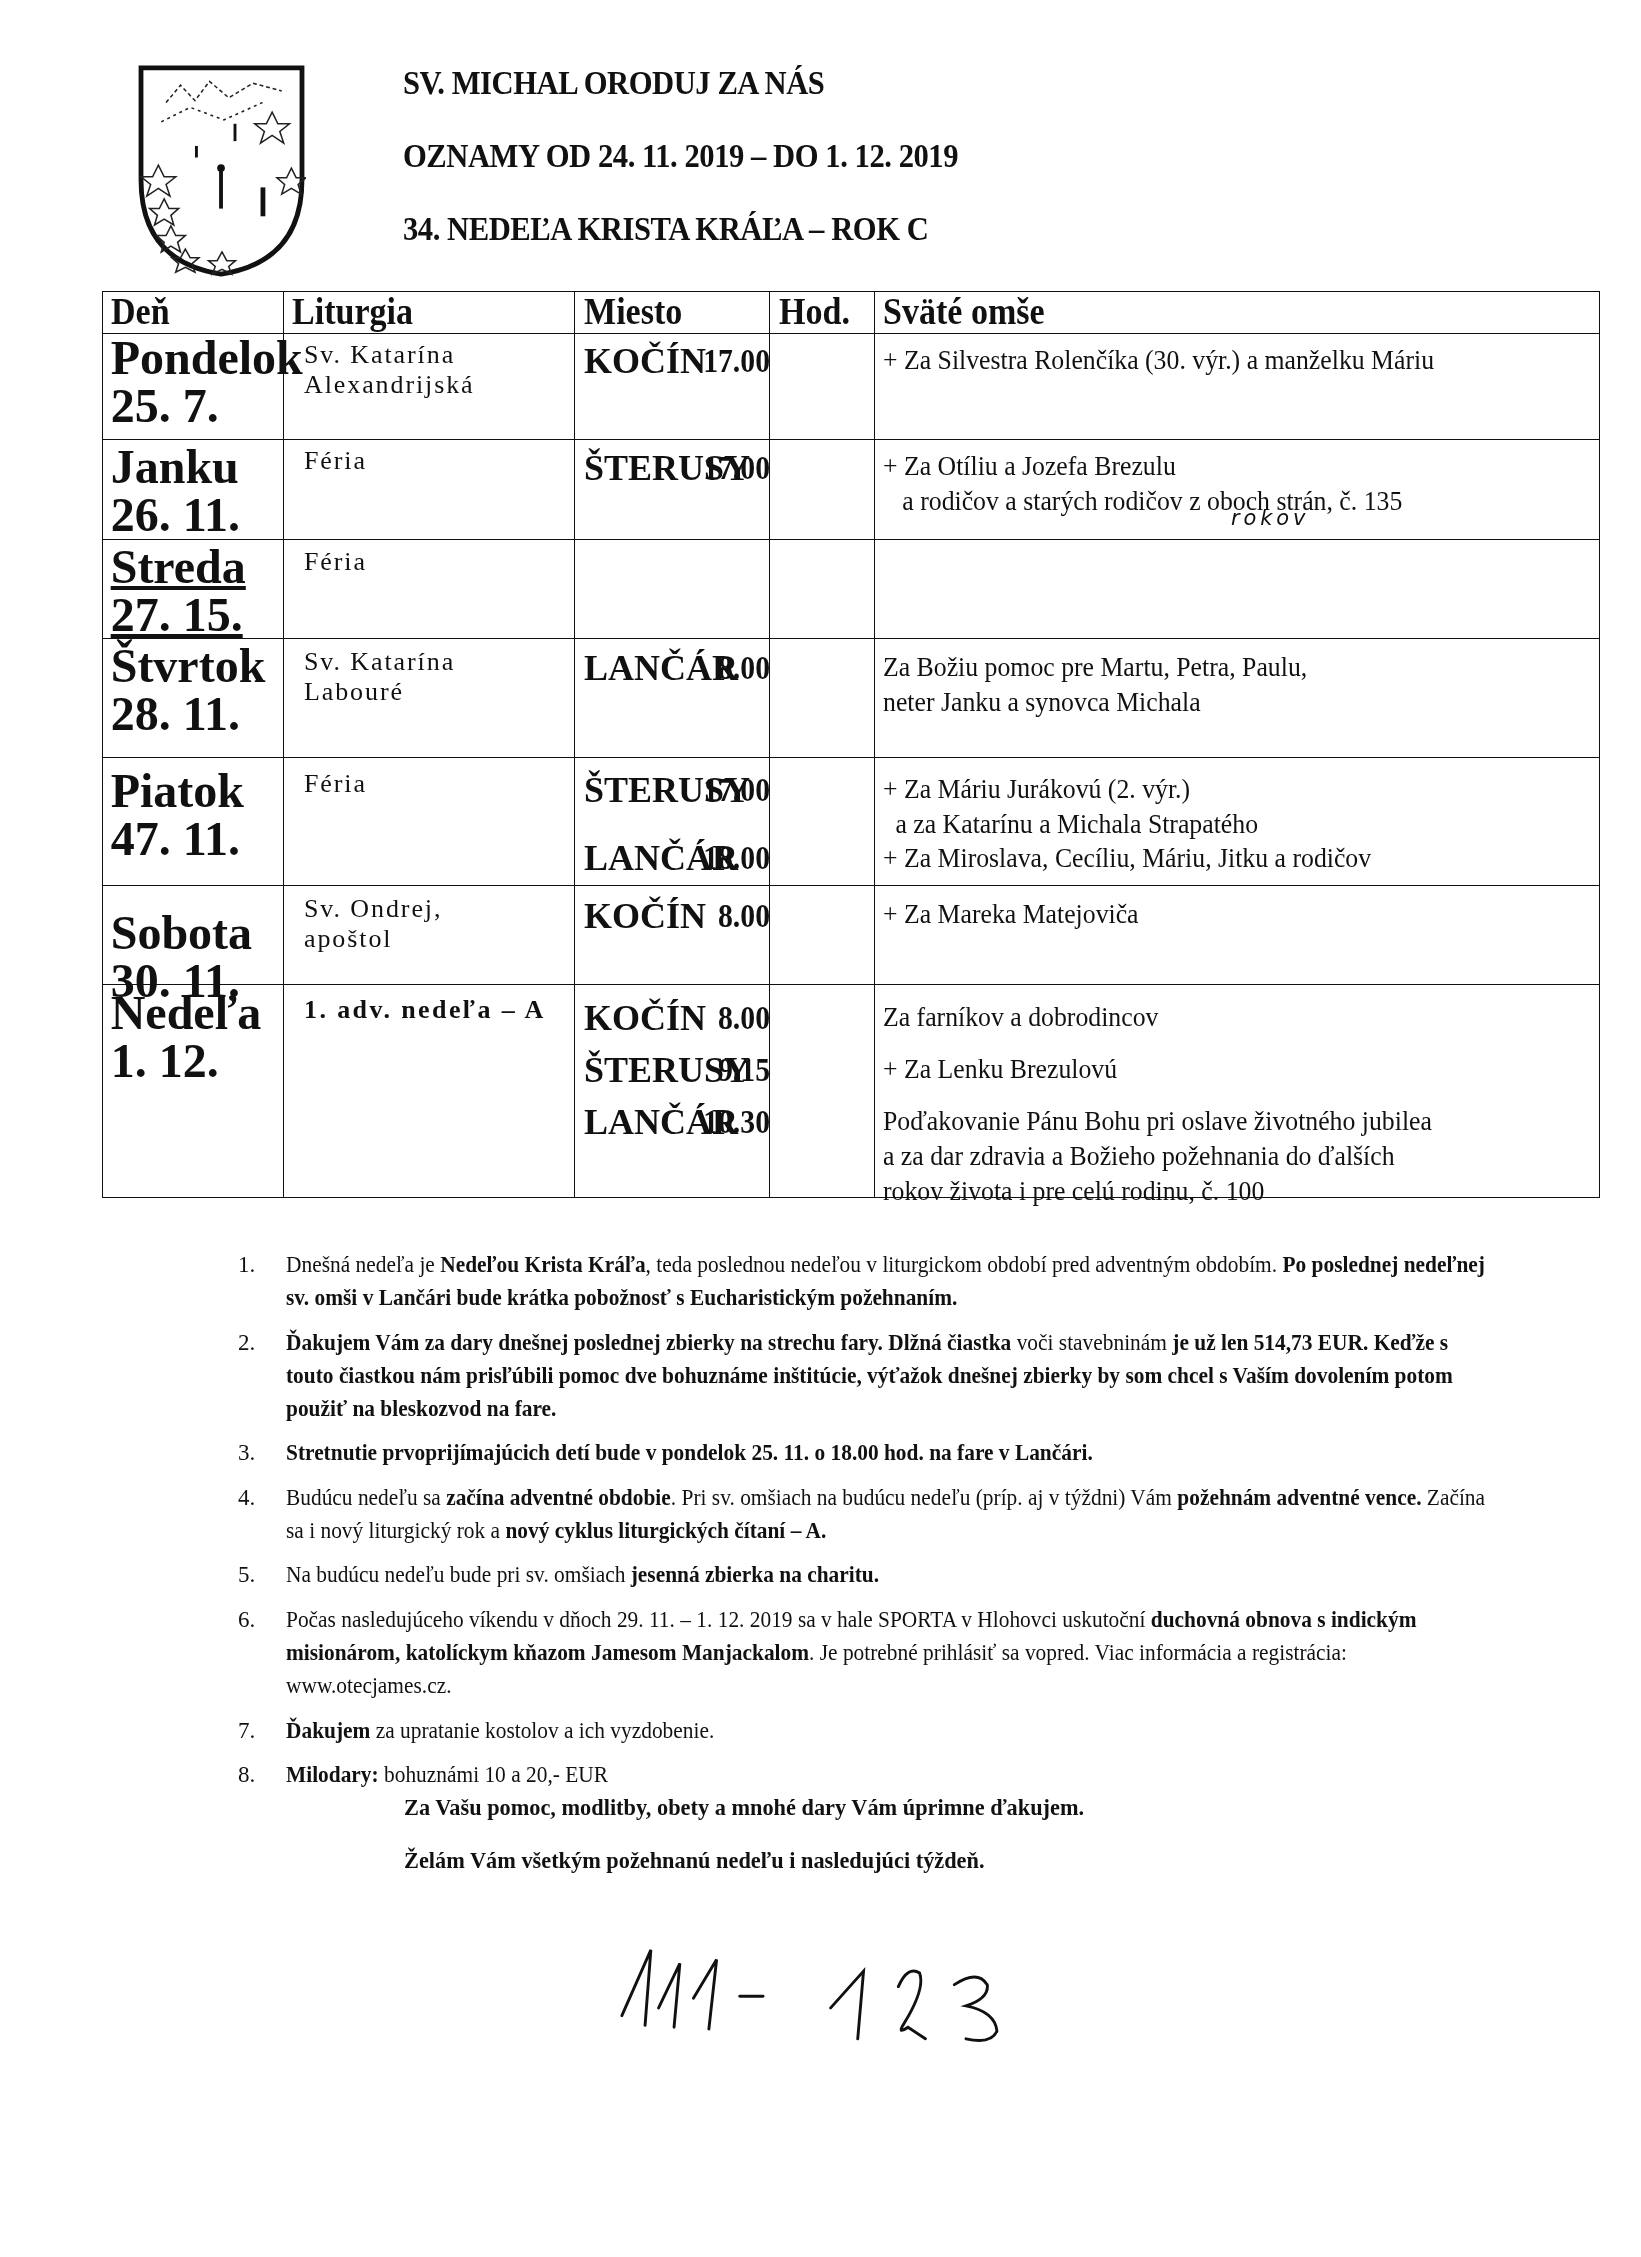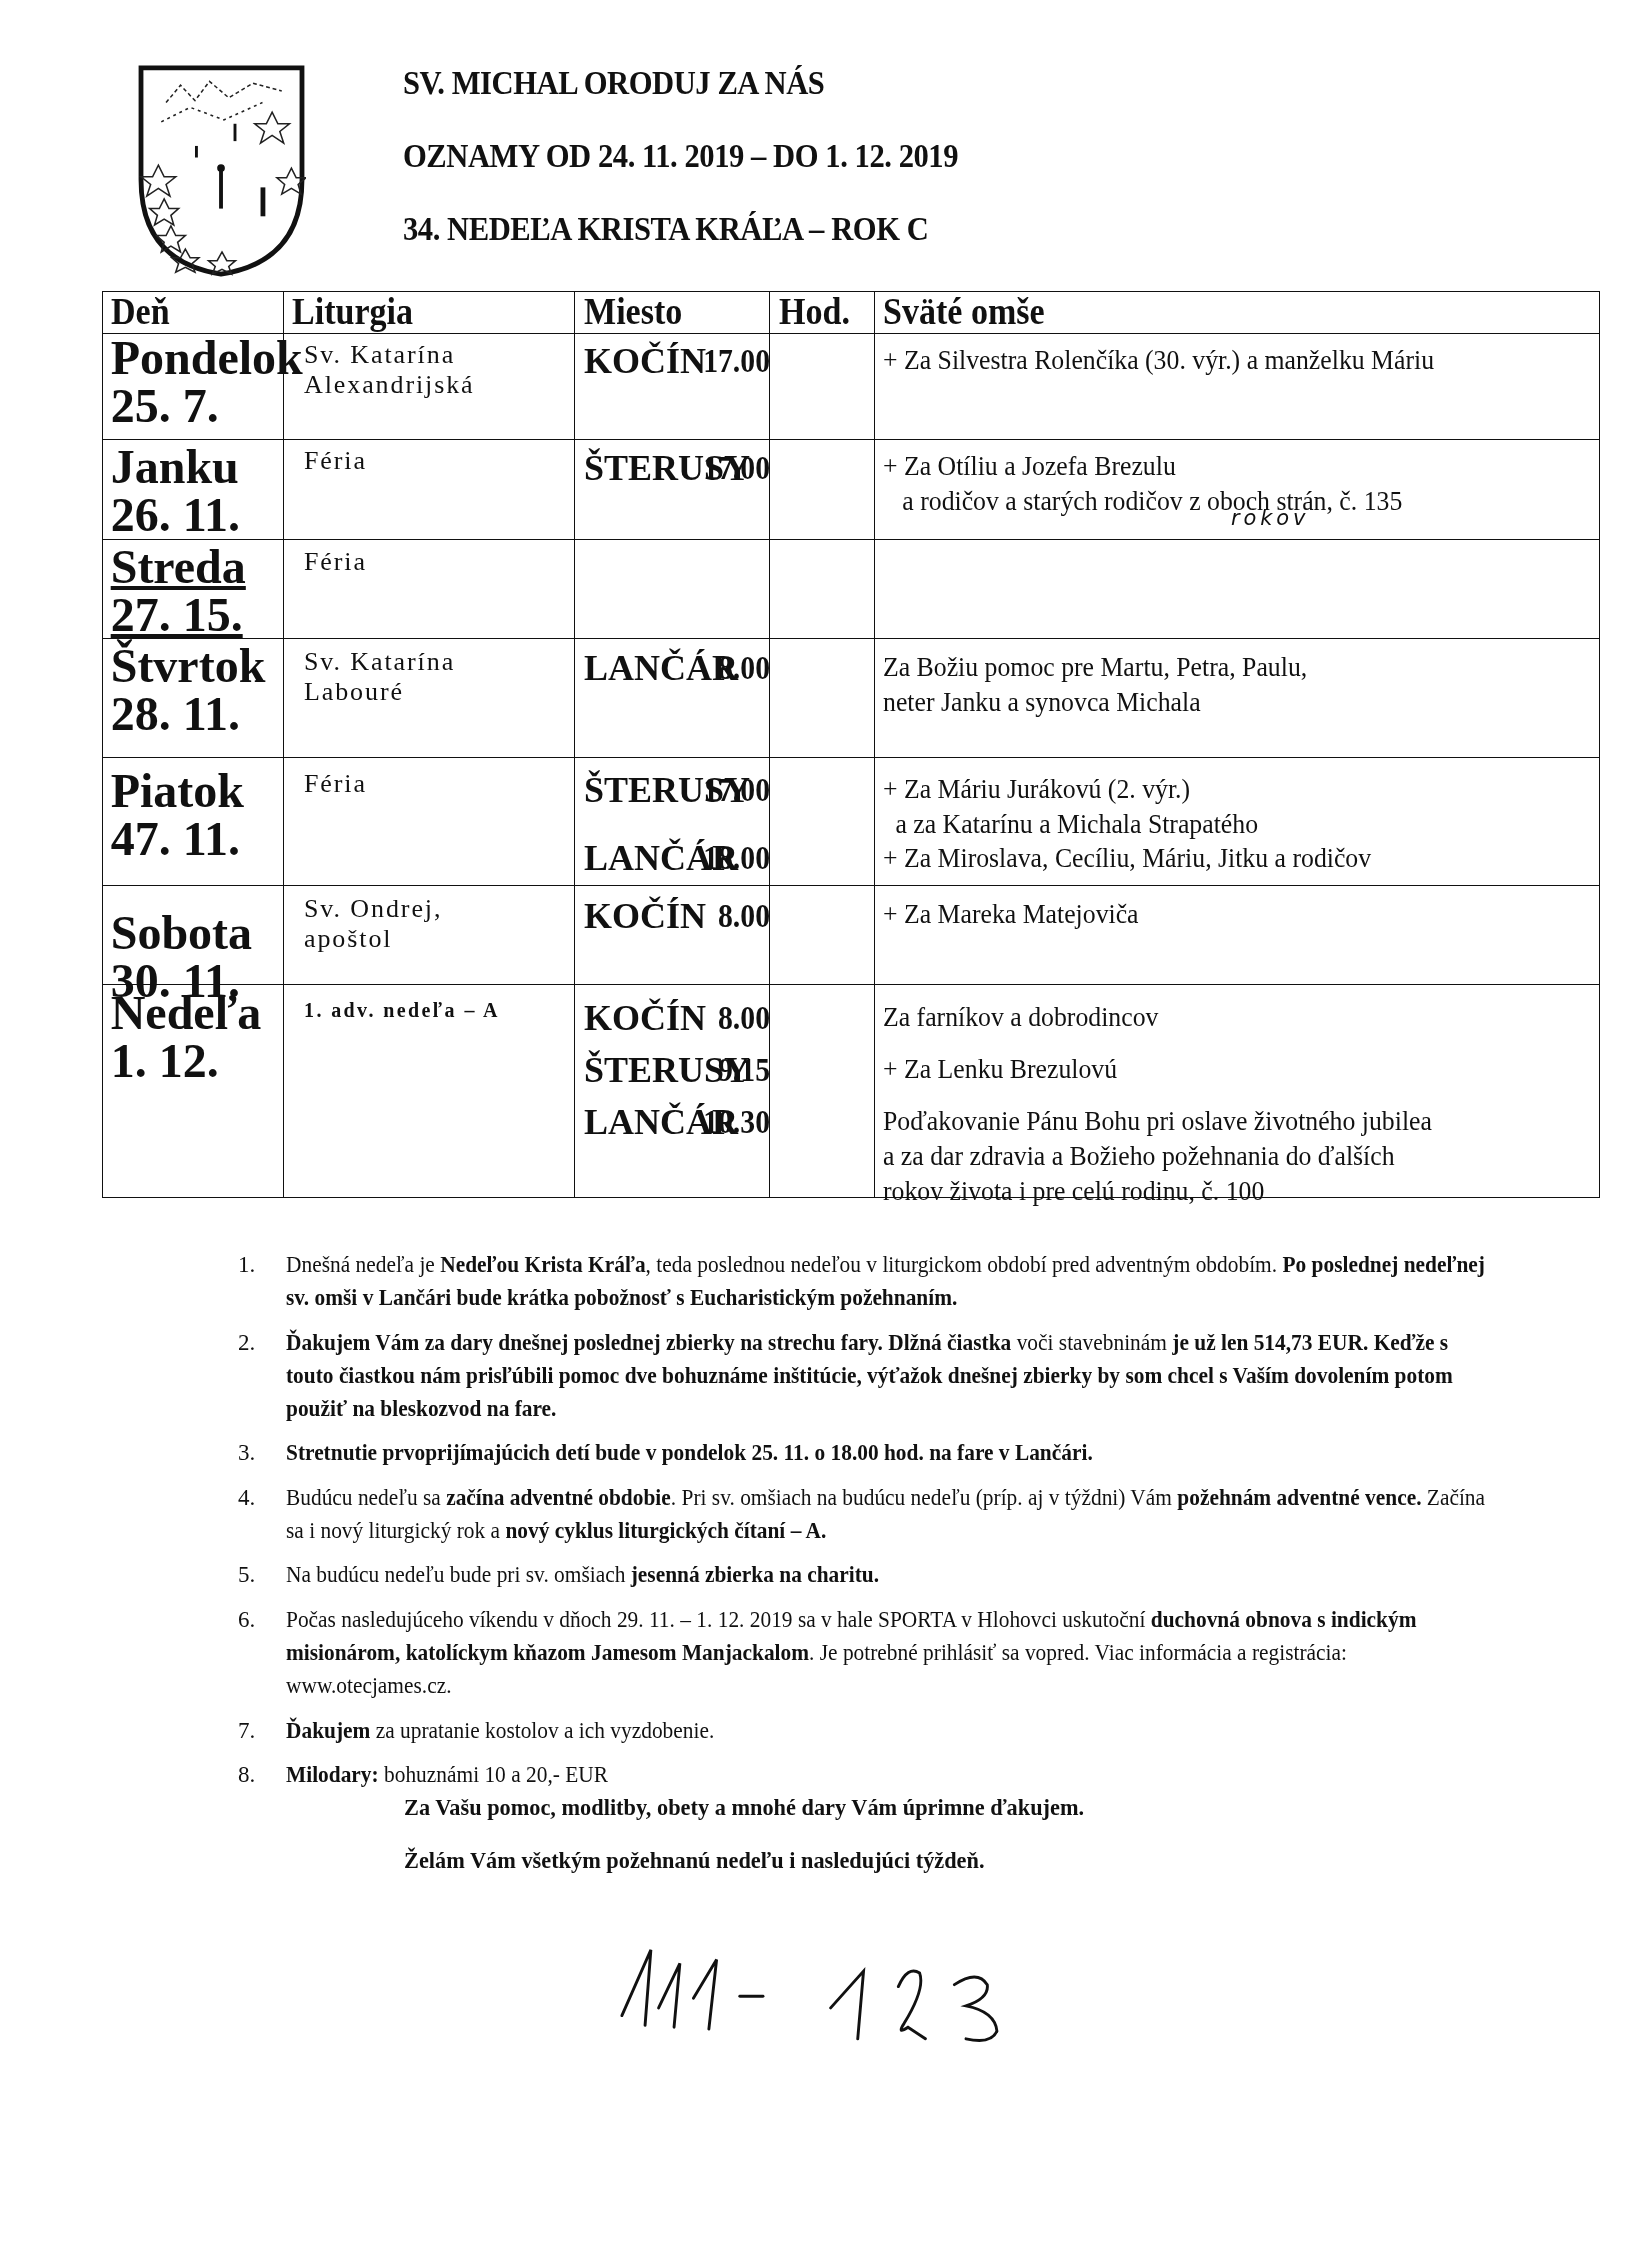--- a/index.html
+++ b/index.html
@@ -11,21 +11,21 @@
   .title-line { left:403px; font-weight:bold; font-size:34px; letter-spacing:-0.5px; transform:scaleX(0.9); transform-origin:left center; white-space:nowrap; }
 
   
   .tbl { left:102px; top:291px; width:1498px; height:907px; border:1.9px solid #111; box-sizing:border-box; }
   .hline { position:absolute; left:0; right:0; height:0; border-top:1.9px solid #111; }
   .vline { position:absolute; top:0; bottom:0; width:0; border-left:1.4px solid #111; }
   .cell { position:absolute; white-space:nowrap; }
   .th { font-weight:bold; font-size:37px; transform:scaleX(0.92); transform-origin:left top; }
   .day { font-weight:bold; font-size:48px; line-height:48px; }
   .lit { font-size:26px; letter-spacing:1.9px; line-height:30px;margin-left:12px; }
-  .lit.bold { font-weight:bold; font-size:20px; letter-spacing:2.4px; }
+  .lit.bold { font-weight:bold; font-size:26px; letter-spacing:2.4px; }
   .place { font-weight:bold; font-size:36px; line-height:50px; }
   .hour { font-weight:bold; font-size:33px; line-height:50px; text-align:right; width:93px; transform:scaleX(0.9); transform-origin:right top; }
   .mass { font-size:28px; line-height:35px; transform:scaleX(0.92); transform-origin:left top; }
 
   
   .notes { left:238px; top:1248px; width:1352px; font-family:"Liberation Serif", serif; font-size:23px; line-height:33px; }
   .note { display:flex; margin-bottom:11.6px; }
   .note-num { width:48px; flex:0 0 48px; }
   .note-text { flex:1; transform:scaleX(0.93); transform-origin:left top; width:1110px; }
   .note-text b { font-weight:bold; }

